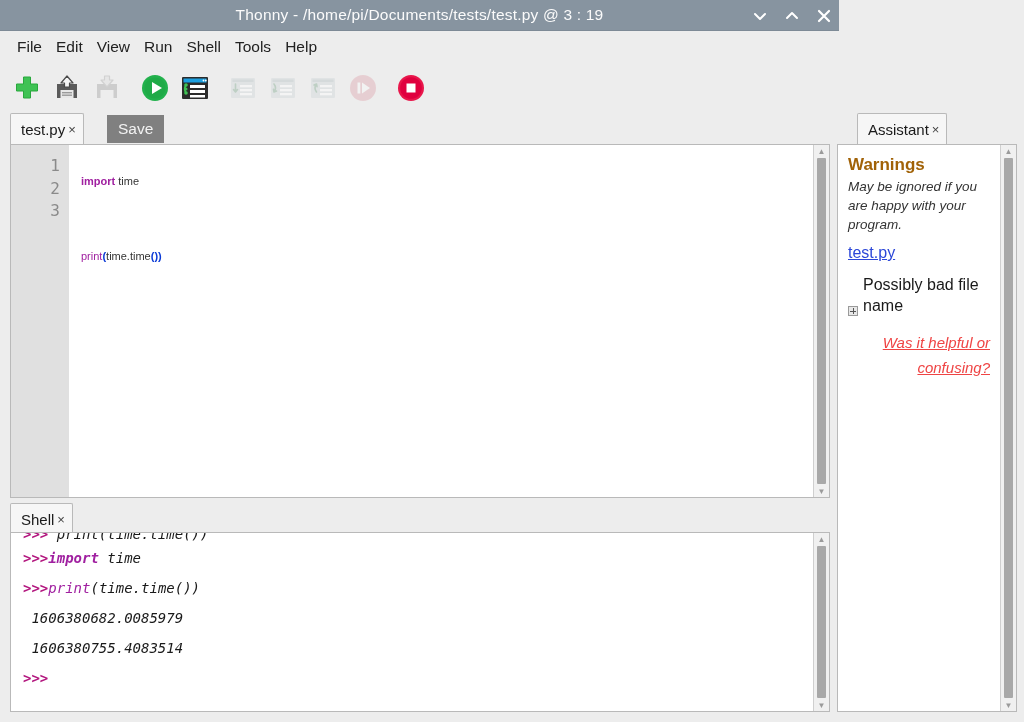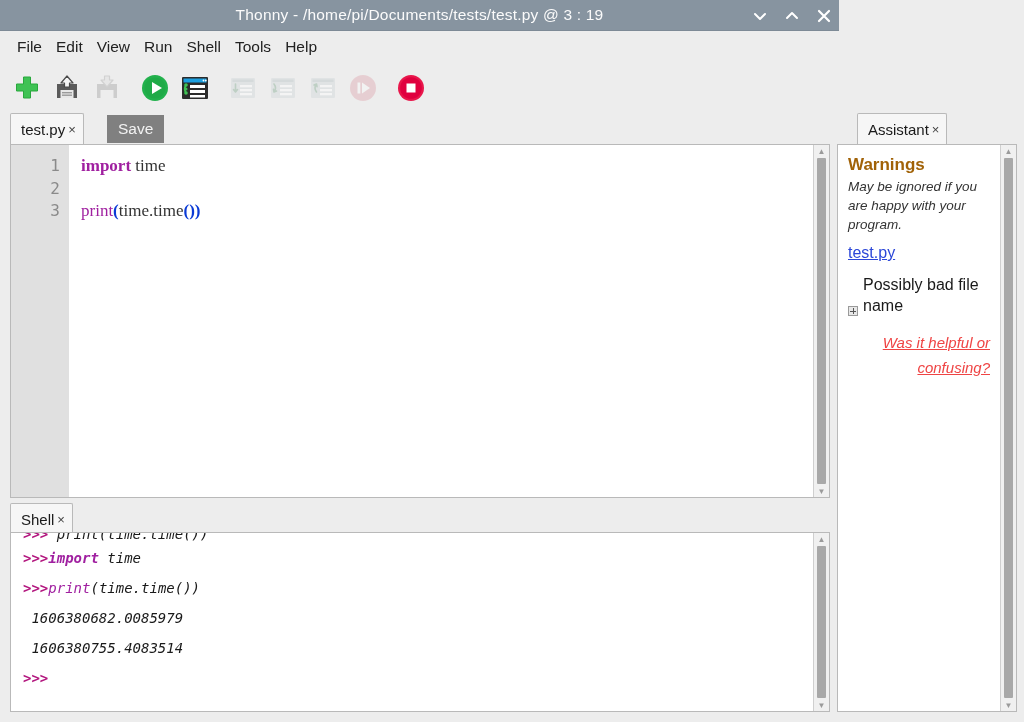--- a/index.html
+++ b/index.html
@@ -131,25 +131,26 @@
     padding-right: 9px;
   }
   .code-area {
     flex: 1;
     padding-top: 10px;
     padding-left: 12px;
     background: #ffffff;
     position: relative;
   }
   .code-line {
-    font-family: Liberation Serif, serif;
-    font-size: 17px;
+    font-family: Liberation Sans, sans-serif;
+    font-size: 11px;
     line-height: 22.5px;
     color: #333;
     white-space: pre;
+    margin-top: 15px;
   }
   .kw { color: #a020a0; font-weight: bold; }
   .fn { color: #a020a0; }
   .paren { color: #0a3ad6; font-weight: bold; }
   .plain { color: #333; }
 
   
   .vscroll {
     width: 16px;
     background: #f0f0f0;

